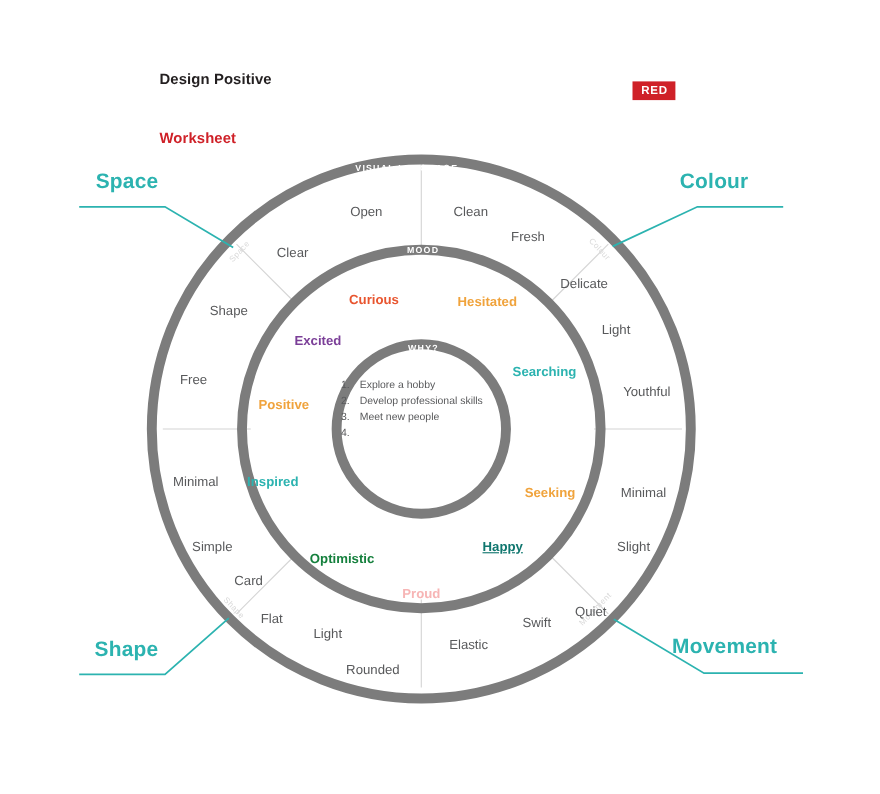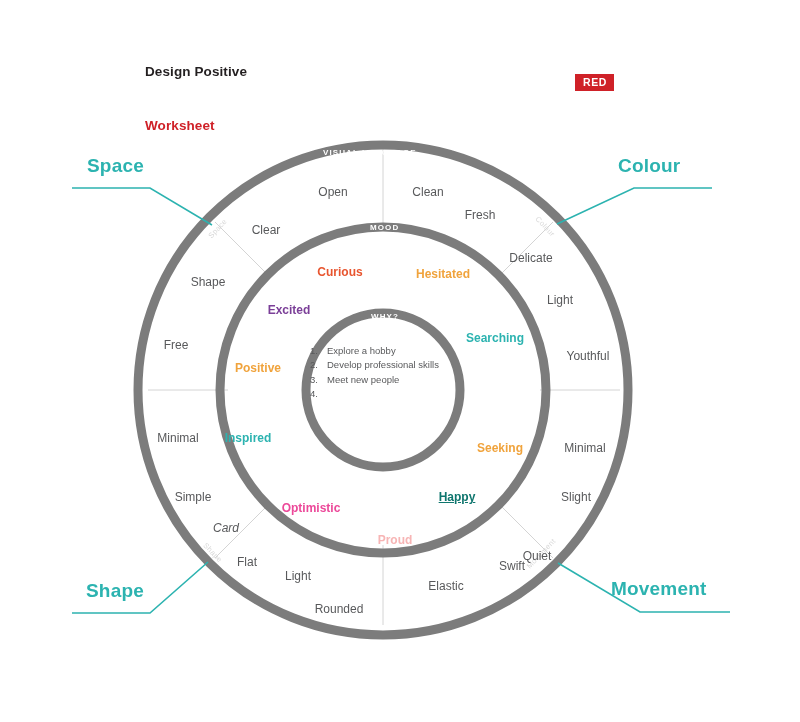--- a/index.html
+++ b/index.html
@@ -197,39 +197,39 @@
       <div class="word" style="left: 480px; top: 215px; color: rgb(88, 89, 91);">Fresh</div>
       <div class="word" style="left: 531px; top: 258px; color: rgb(88, 89, 91);">Delicate</div>
       <div class="word" style="left: 208px; top: 282px; color: rgb(88, 89, 91);">Shape</div>
       <div class="word" style="left: 560px; top: 300px; color: rgb(88, 89, 91);">Light</div>
       <div class="word" style="left: 176px; top: 345px; color: rgb(88, 89, 91);">Free</div>
       <div class="word" style="left: 588px; top: 356px; color: rgb(88, 89, 91); text-align: right;">Youthful</div>
       <div class="word" style="left: 178px; top: 438px; color: rgb(88, 89, 91);">Minimal</div>
       <div class="word" style="left: 585px; top: 448px; color: rgb(88, 89, 91);">Minimal</div>
       <div class="word" style="left: 193px; top: 497px; color: rgb(88, 89, 91);">Simple</div>
       <div class="word" style="left: 576px; top: 497px; color: rgb(88, 89, 91);">Slight</div>
-      <div class="word" style="left: 226px; top: 528px; color: rgb(88, 89, 91); font-style: italic;">Card</div>
+      <div class="word" style="left: 226px; top: 528px; color: rgb(88, 89, 91);">Card</div>
       <div class="word" style="left: 537px; top: 531px; color: rgb(88, 89, 91); margin-top: 25px;">Quiet</div>
       <div class="word" style="left: 247px; top: 562px; color: rgb(88, 89, 91);">Flat</div>
-      <div class="word" style="left: 512px; top: 566px; color: rgb(88, 89, 91);">Swift</div>
+      <div class="word" style="left: 488px; top: 566px; color: rgb(88, 89, 91);">Swift</div>
       <div class="word" style="left: 298px; top: 576px; color: rgb(88, 89, 91);">Light</div>
-      <div class="word" style="left: 426px; top: 586px; color: rgb(88, 89, 91); margin-left: 20px;">Elastic</div>
+      <div class="word" style="left: 426px; top: 586px; color: rgb(88, 89, 91);">Elastic</div>
       <div class="word" style="left: 339px; top: 609px; color: rgb(88, 89, 91);">Rounded</div>
     </div>
   <div id="mood-words">
       <div class="word bold" style="left: 340px; top: 272px; color: rgb(232, 85, 47);">Curious</div>
       <div class="word bold" style="left: 443px; top: 274px; color: rgb(240, 163, 60);">Hesitated</div>
       <div class="word bold" style="left: 289px; top: 310px; color: rgb(123, 63, 152);">Excited</div>
       <div class="word bold" style="left: 495px; top: 338px; color: rgb(44, 179, 176);">Searching</div>
       <div class="word bold" style="left: 258px; top: 368px; color: rgb(240, 163, 60);">Positive</div>
       <div class="word bold" style="left: 248px; top: 438px; color: rgb(44, 179, 176);">Inspired</div>
       <div class="word bold" style="left: 500px; top: 448px; color: rgb(240, 163, 60);">Seeking</div>
-      <div class="word bold" style="left: 311px; top: 508px; color: #ec4899;">Optimistic</div>
+      <div class="word bold" style="left: 311px; top: 508px; color: #15803d;">Optimistic</div>
       <div class="word bold" style="left: 457px; top: 497px; color: #0f766e; text-decoration: underline;">Happy</div>
-      <div class="word bold" style="left: 383px; top: 540px; color: rgb(247, 181, 181); margin-left: 12px;">Proud</div>
+      <div class="word bold" style="left: 383px; top: 540px; color: rgb(247, 181, 181);">Proud</div>
     </div>
 
   <div class="center-list" id="center-list">
       <div class="row">
         <span class="num">1.</span>
         <span class="txt">Explore a hobby</span>
       </div>
       <div class="row">
         <span class="num">2.</span>
         <span class="txt">Develop professional skills</span>

